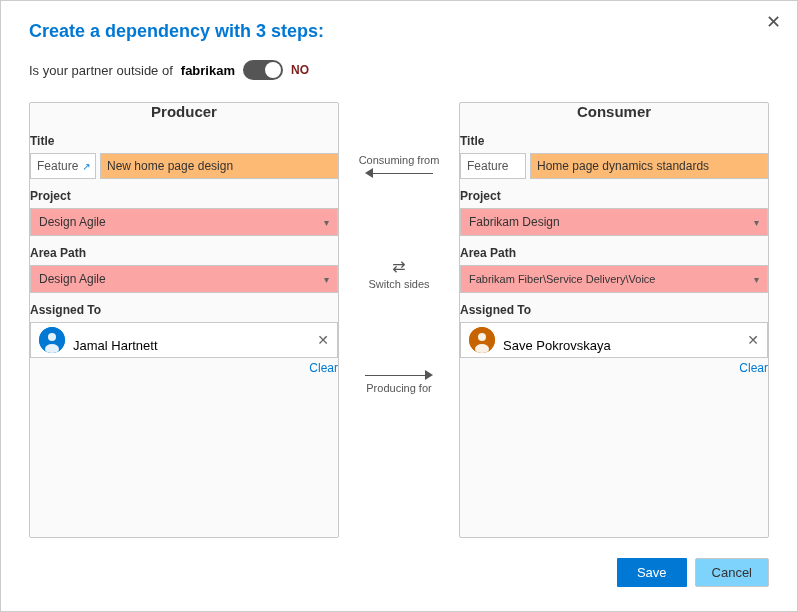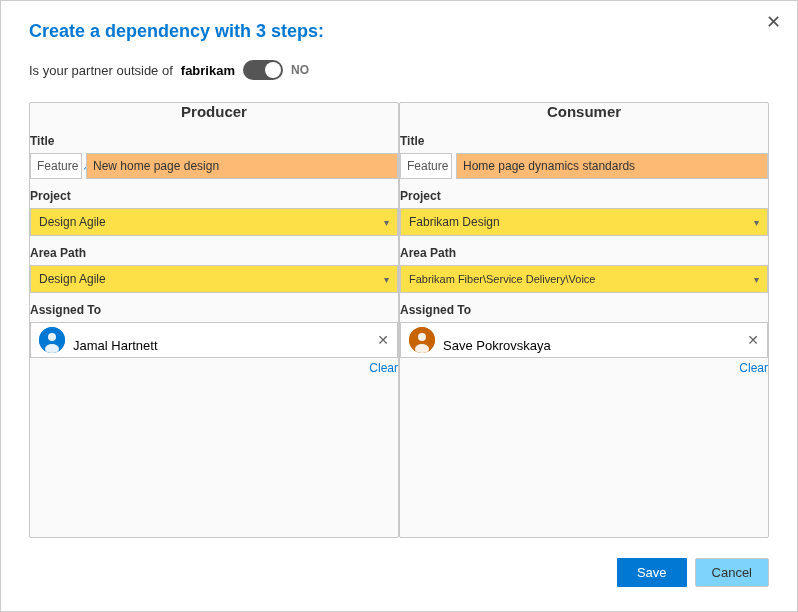--- a/index.html
+++ b/index.html
@@ -63,21 +63,21 @@
       width: 16px;
       height: 16px;
       background: white;
       border-radius: 50%;
       top: 2px;
       right: 2px;
     }
     .toggle-no {
       font-size: 12px;
       font-weight: 600;
-      color: #737373;
+      color: #7f1d1d;
     }
     .columns-area {
       display: flex;
       gap: 0;
       flex: 1;
     }
     .panel {
       flex: 1;
       border: 1px solid #c8c8c8;
       border-radius: 2px;
@@ -111,39 +111,39 @@
       display: flex;
       gap: 4px;
       margin-bottom: 2px;
     }
     .title-type-box {
       border: 1px solid #c8c8c8;
       background: #fff;
       padding: 4px 6px;
       font-size: 12px;
       color: #555;
-      width: 52px;
+      width: 66px;
       min-height: 26px;
       display: flex;
       align-items: center;
     }
     .title-value-box {
       border: 1px solid #c8c8c8;
       background: #fdba74;
       padding: 4px 6px;
       font-size: 12px;
       color: #333;
       flex: 1;
       min-height: 26px;
       display: flex;
       align-items: center;
     }
     .select-box {
       border: 1px solid #c8c8c8;
-      background: #fde047;
+      background: #fca5a5;
       padding: 4px 8px;
       font-size: 12px;
       color: #333;
       display: flex;
       align-items: center;
       justify-content: space-between;
       cursor: pointer;
       width: 100%;
       min-height: 28px;
     }
@@ -346,20 +346,42 @@
           </div>
           <span>Jamal Hartnett</span>
         </div>
         <button class="close-x">✕</button>
       </div>
       <div style="text-align:right;">
         <a class="clear-link">Clear</a>
       </div>
     </div>
 
+    <div class="middle-area">
+      <div class="consuming-from-block">
+        <span class="consuming-label">Consuming from</span>
+        <div class="arrow-left">
+          <div class="arrow-head-left"></div>
+          <div class="arrow-line"></div>
+        </div>
+      </div>
+
+      <div class="switch-sides-block">
+        <span class="switch-icon">⇄</span>
+        <span class="switch-label">Switch sides</span>
+      </div>
+
+      <div class="producing-for-block">
+        <div class="arrow-right">
+          <div class="arrow-line"></div>
+          <div class="arrow-head-right"></div>
+        </div>
+        <span class="producing-label">Producing for</span>
+      </div>
+    </div>
 
     <div class="panel">
       <div class="panel-title">Consumer</div>
 
       <div class="field-label">Title</div>
       <div class="title-row">
         <div class="title-type-box">
           <span>Feature</span>
         </div>
         <div class="title-value-box">Home page dynamics standards</div>

